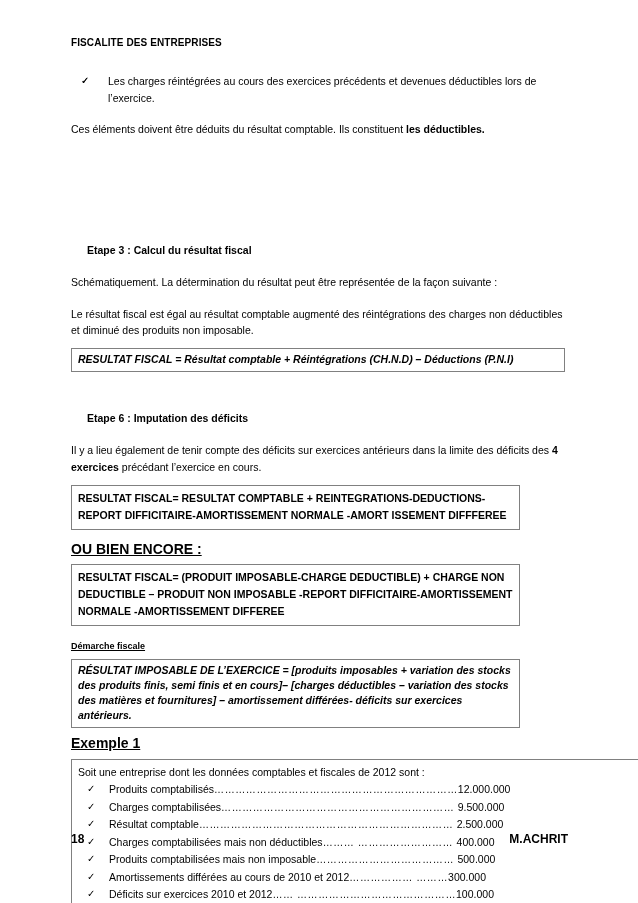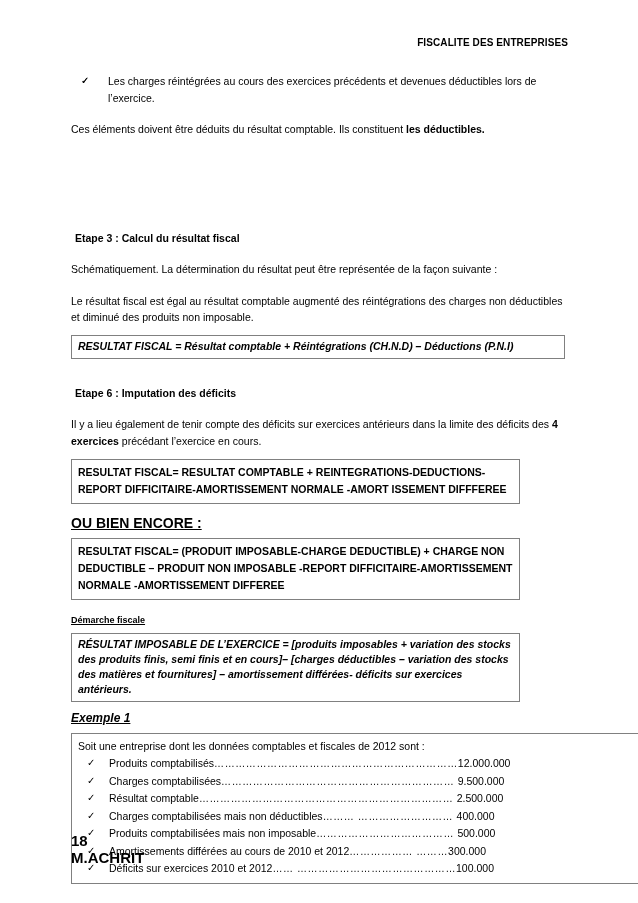--- a/index.html
+++ b/index.html
@@ -21,21 +21,21 @@
   }
   .content {
     position: absolute;
     left: 71px;
     top: 0;
     width: 497px;
   }
 
   
   .doc-title {
-    text-align: right;
+    text-align: left;
     font-size: 10px;
     font-weight: bold;
     letter-spacing: 0.1px;
     margin-top: 37px;
     margin-bottom: 0;
   }
 
   
   .check-list {
     list-style: none;
@@ -69,21 +69,21 @@
     margin-top: 15px;
   }
   .b { font-weight: bold; }
 
   .spacer-lg { height: 88px; }
 
   .heading {
     font-size: 10.5px;
     font-weight: bold;
     line-height: 16.5px;
-    margin: 4px;
+    margin: 16px;
   }
 
   
   .box {
     border: 1px solid #808080;
     box-sizing: border-box;
     padding: 4px 6px 5px 6px;
     font-size: 10.5px;
     line-height: 17px;
   }
@@ -102,22 +102,21 @@
   }
 
   .underline-label {
     font-size: 9px;
     font-weight: bold;
     text-decoration: underline;
     display: inline-block;
     line-height: 14px;
   }
   .underline-label.it {
-    font-style: italic;
-    font-size: 12px;
+    font-size: 14px;
     text-align: center;
   }
   .underline-label.sm2 {
     font-size: 14px;
     font-weight: bold;
   }
 
   
   .example-box {
     border: 1px solid #808080;
@@ -158,23 +157,22 @@
   .ex-val { }
 
   
   .footer {
     position: absolute;
     left: 71px;
     top: 832px;
     width: 497px;
     display: flex;
     justify-content: space-between;
-    font-size: 15px;
-    font-weight: bold;
-    flex-direction: column;
+    font-size: 12px;
+    font-weight: bold;
   }
 </style>
 </head>
 <body>
 
 <div class="page">
 
   <div class="content">
 
     <div class="doc-title">FISCALITE DES ENTREPRISES</div>

